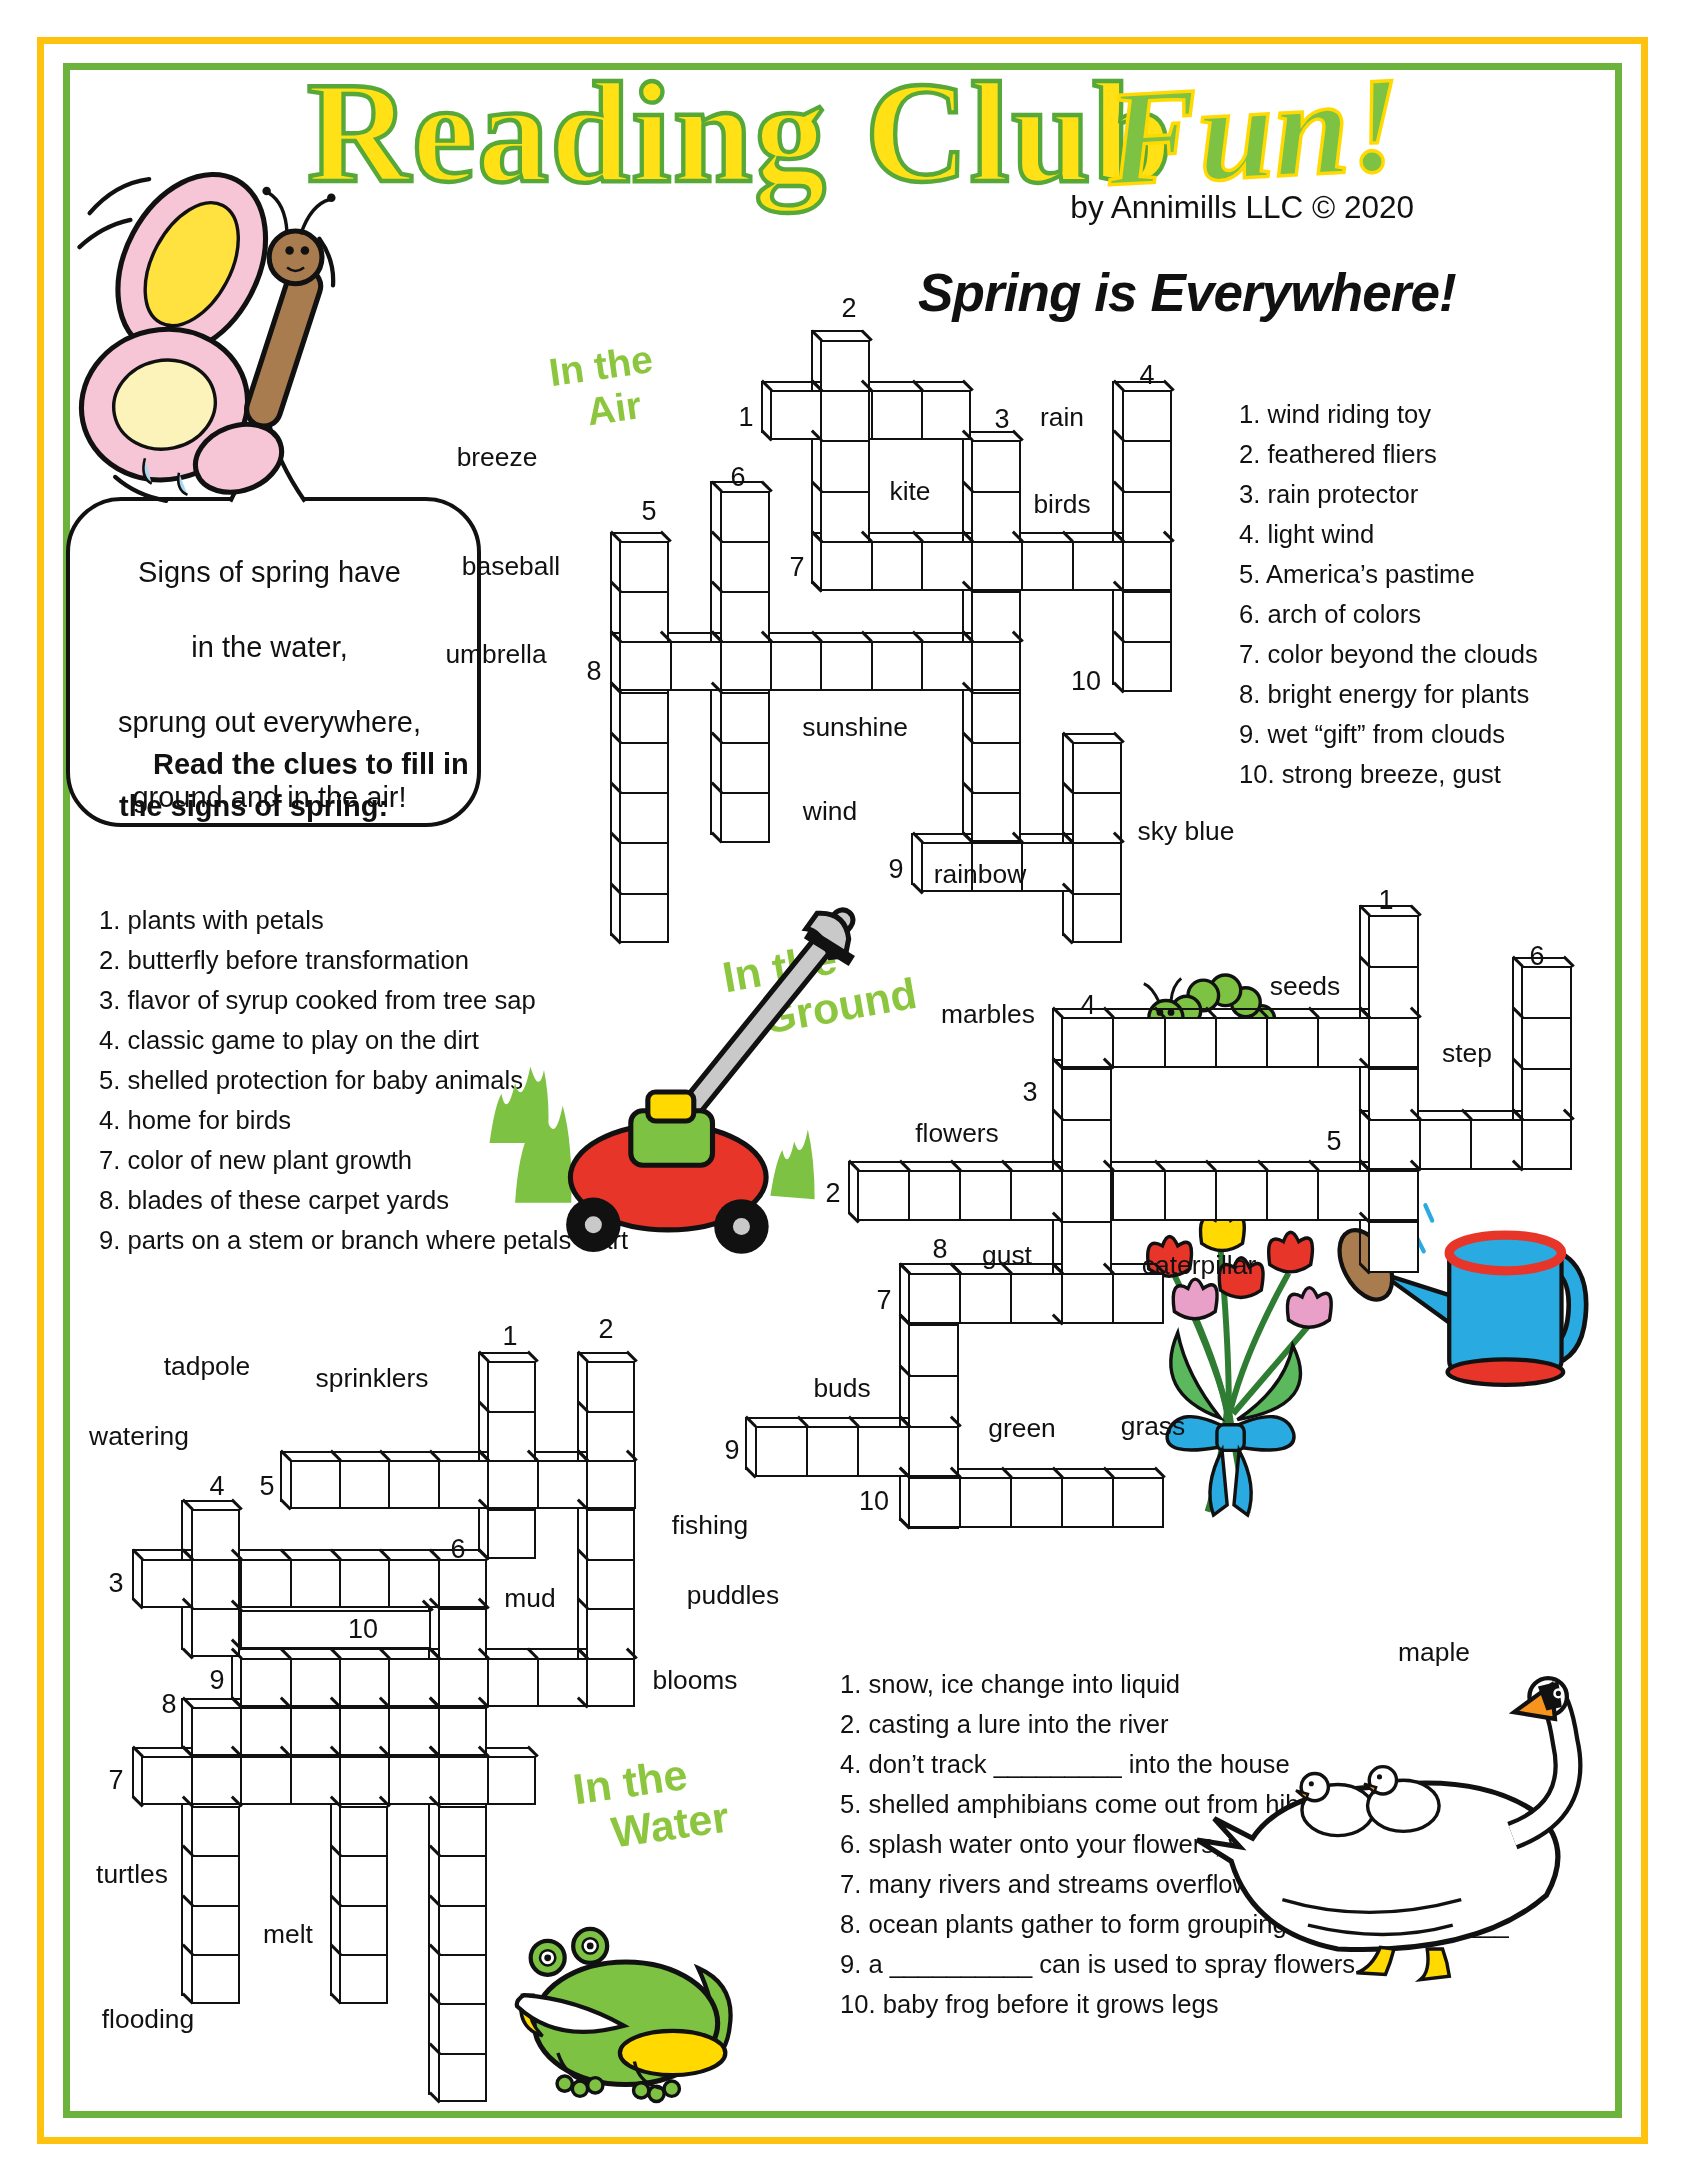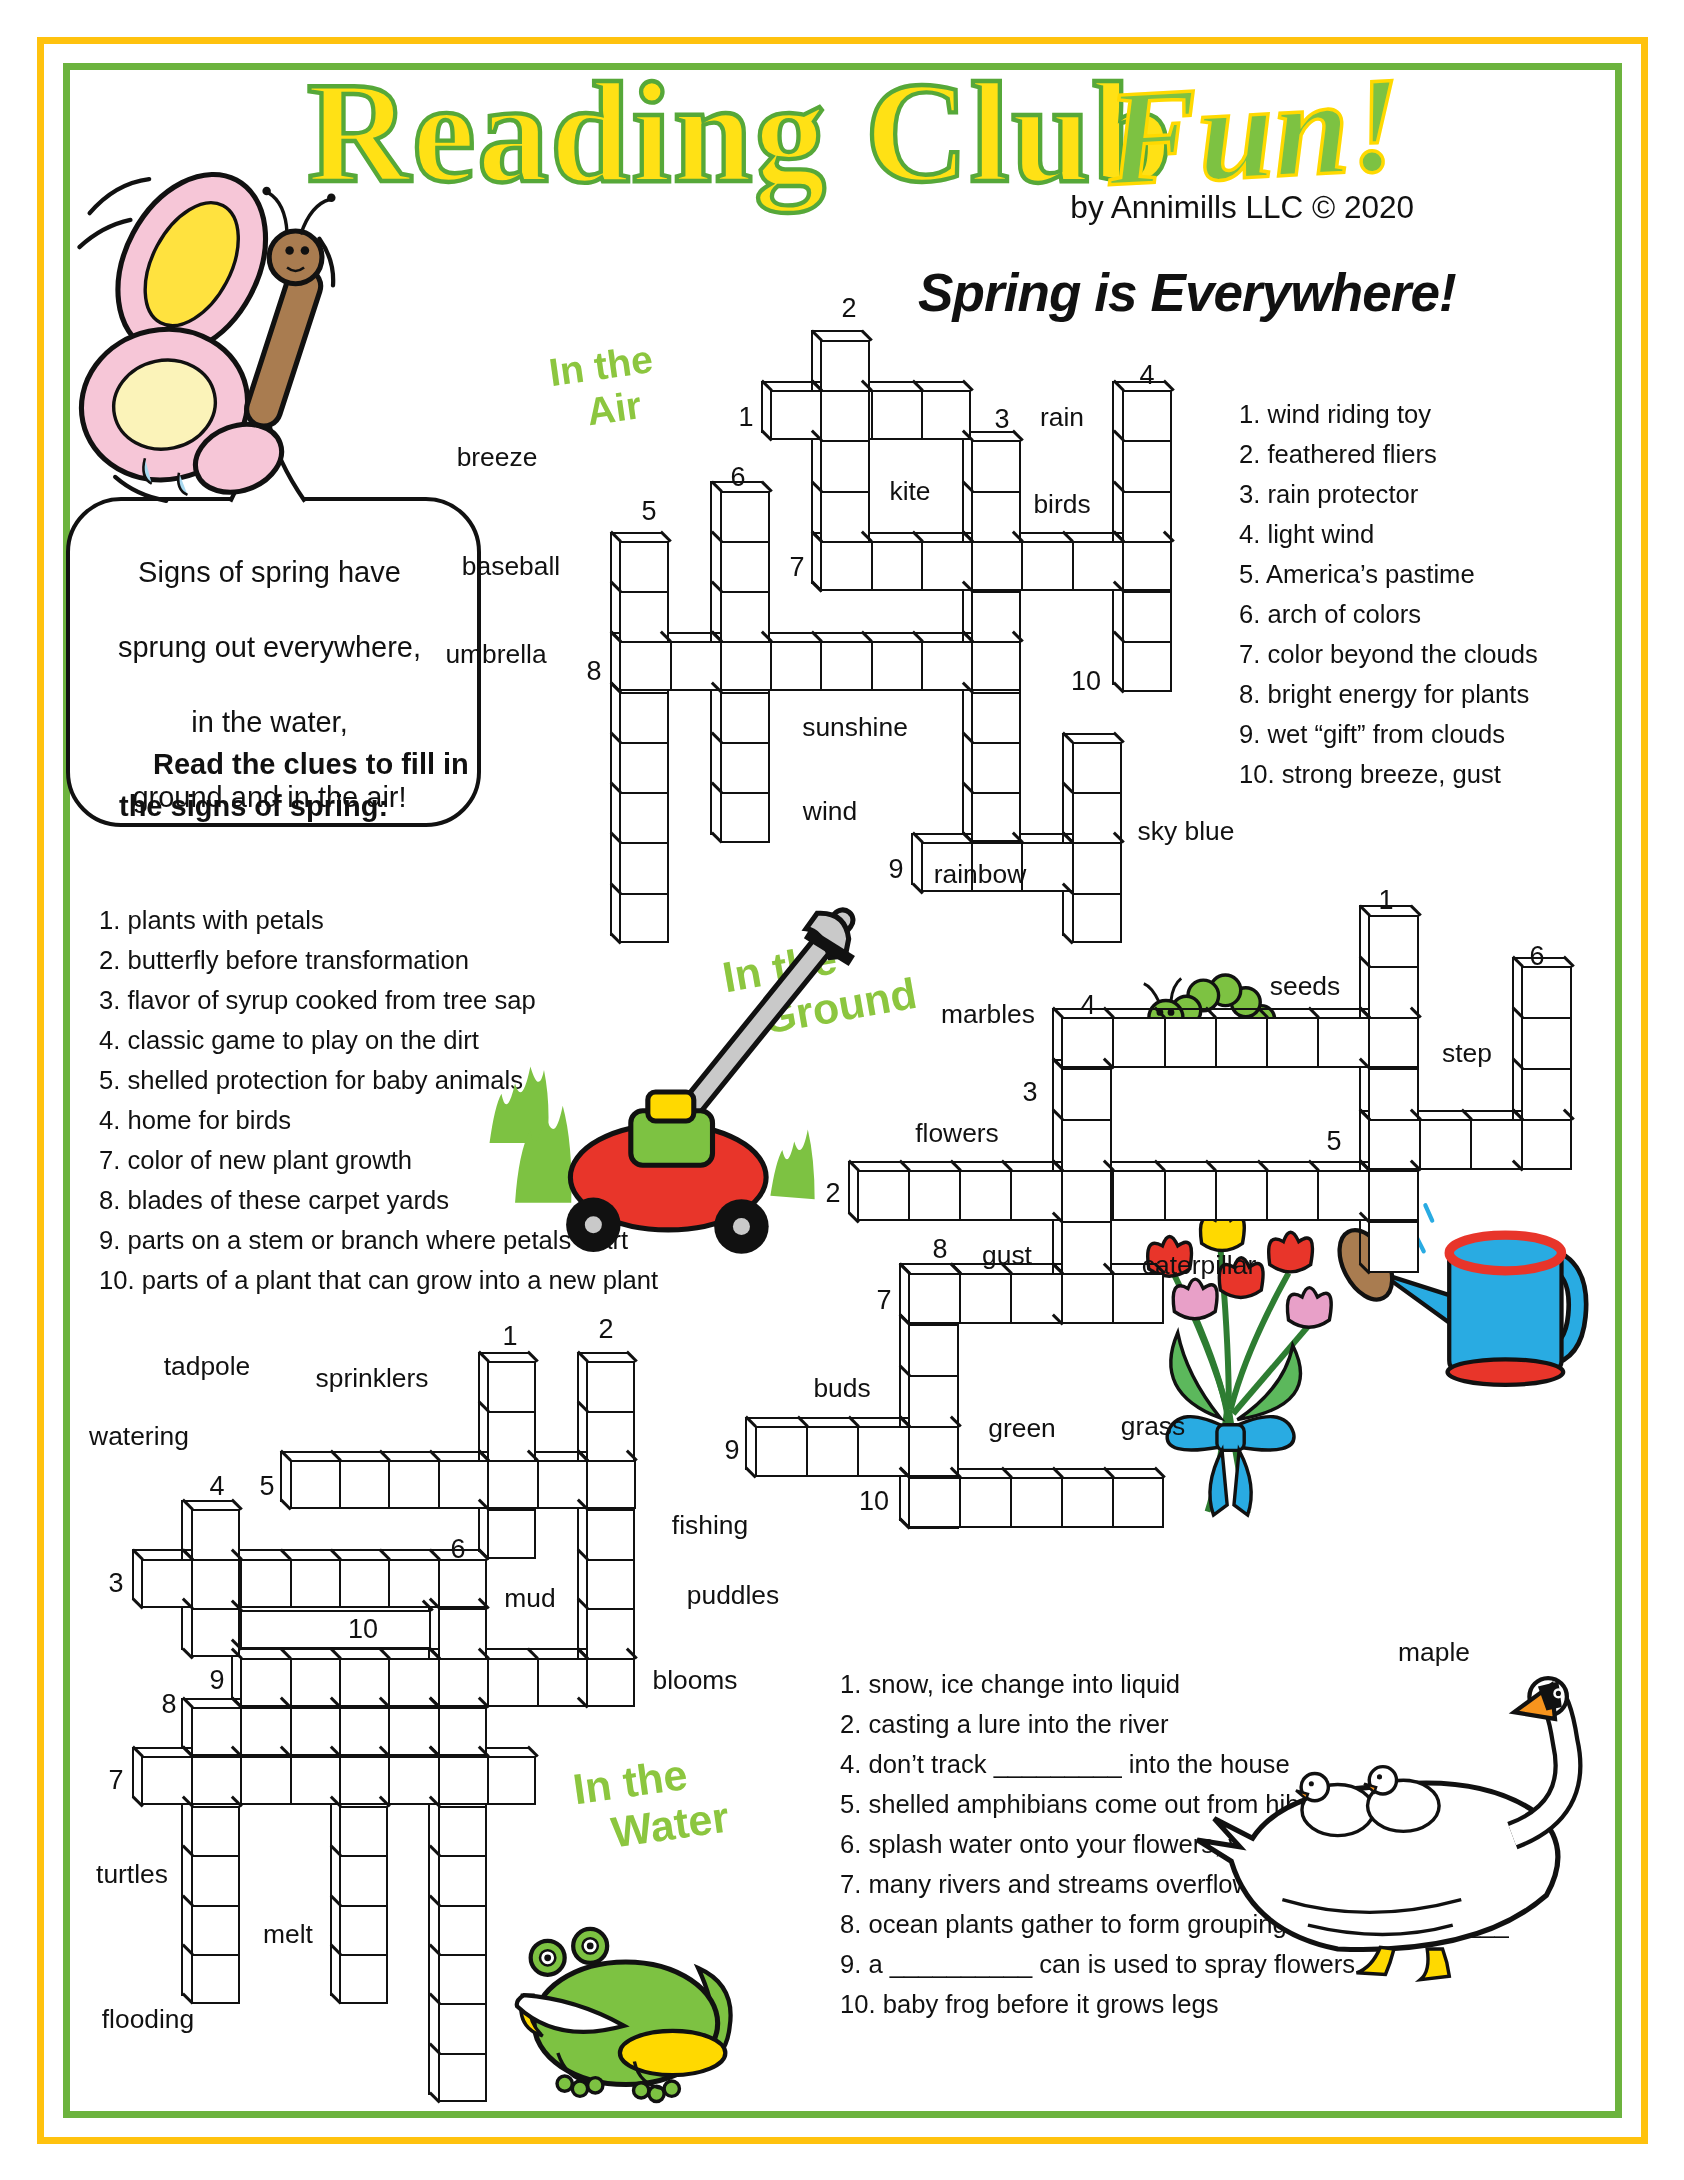--- a/index.html
+++ b/index.html
@@ -77,22 +77,22 @@
     <span>In the</span>
     <span class="l2">Water</span>
   </div>
 
   <div class="bubble"></div>
   <svg style="left:213px;top:419px;" width="111" height="85" viewBox="0 0 130 100">
     <path d="M20,97 Q48,40 66,6 Q74,48 108,97" fill="#fff" stroke="#111" stroke-width="5"></path>
   </svg>
   <div class="bubble-text">
     <div>Signs of spring have</div>
+    <div>in the water,</div>
     <div>sprung out everywhere,</div>
-    <div>in the water,</div>
     <div>ground and in the air!</div>
   </div>
   <div class="instructions">
     <div class="l1">Read the clues to fill in</div>
     <div>the signs of spring:</div>
   </div>
 
   <div class="clues" id="clues-air">
       <div>1. wind riding toy</div>
       <div>2. feathered fliers</div>
@@ -108,21 +108,20 @@
   <div class="clues" id="clues-ground">
       <div>1. plants with petals</div>
       <div>2. butterfly before transformation</div>
       <div>3. flavor of syrup cooked from tree sap</div>
       <div>4. classic game to play on the dirt</div>
       <div>5. shelled protection for baby animals</div>
       <div>4. home for birds</div>
       <div>7. color of new plant growth</div>
       <div>8. blades of these carpet yards</div>
       <div>9. parts on a stem or branch where petals start</div>
-      <div>10. parts of a plant that can grow into a new plant</div>
     </div>
   <div class="clues" id="clues-water">
       <div>1. snow, ice change into liquid</div>
       <div>2. casting a lure into the river</div>
       <div>4. don’t track _________ into the house</div>
       <div>5. shelled amphibians come out from hibernation</div>
       <div>6. splash water onto your flowers, vegetables, grass</div>
       <div>7. many rivers and streams overflow, causing _________</div>
       <div>8. ocean plants gather to form groupings called _________</div>
       <div>9. a __________ can is used to spray flowers</div>

